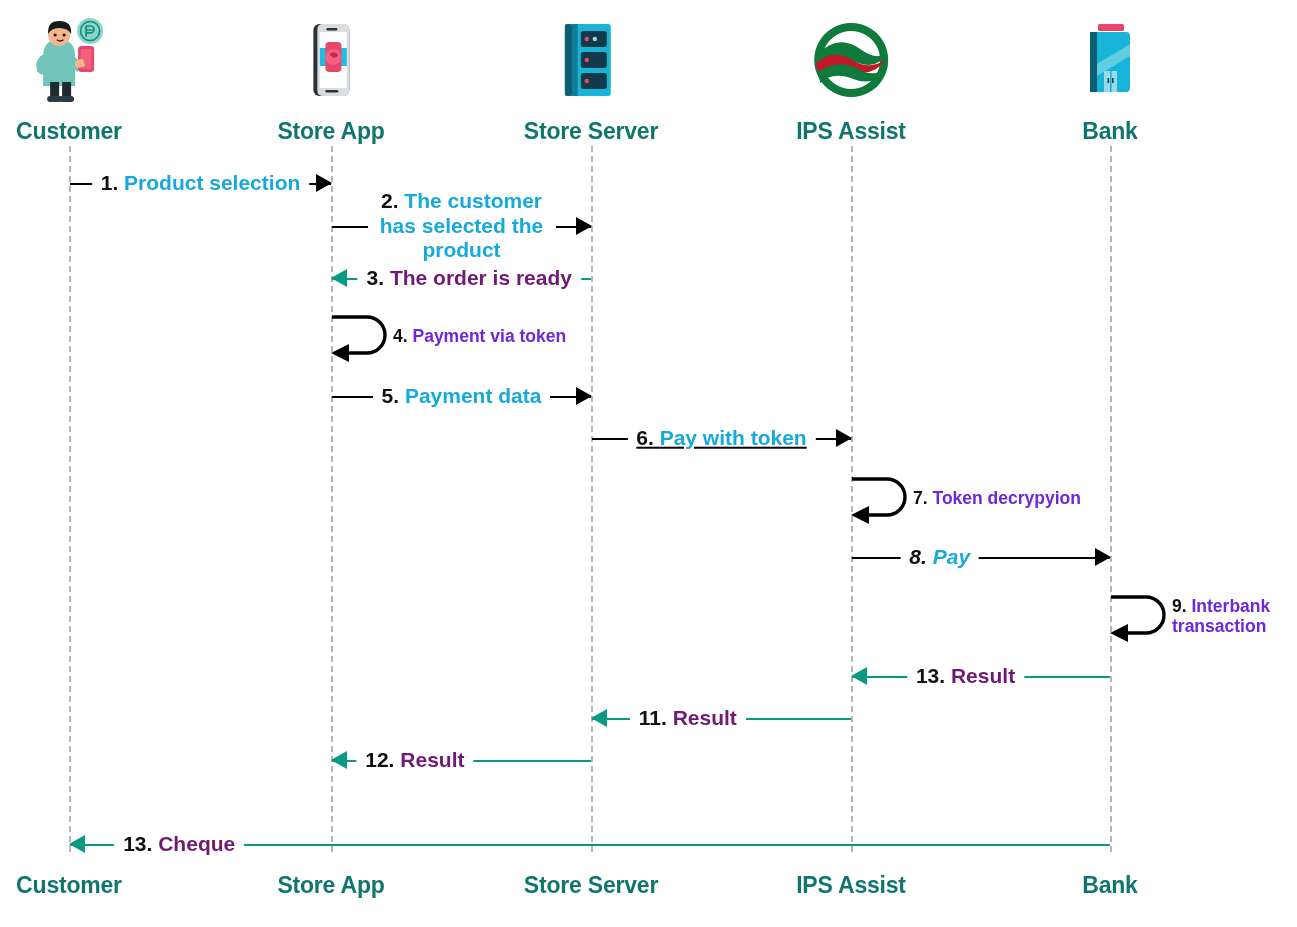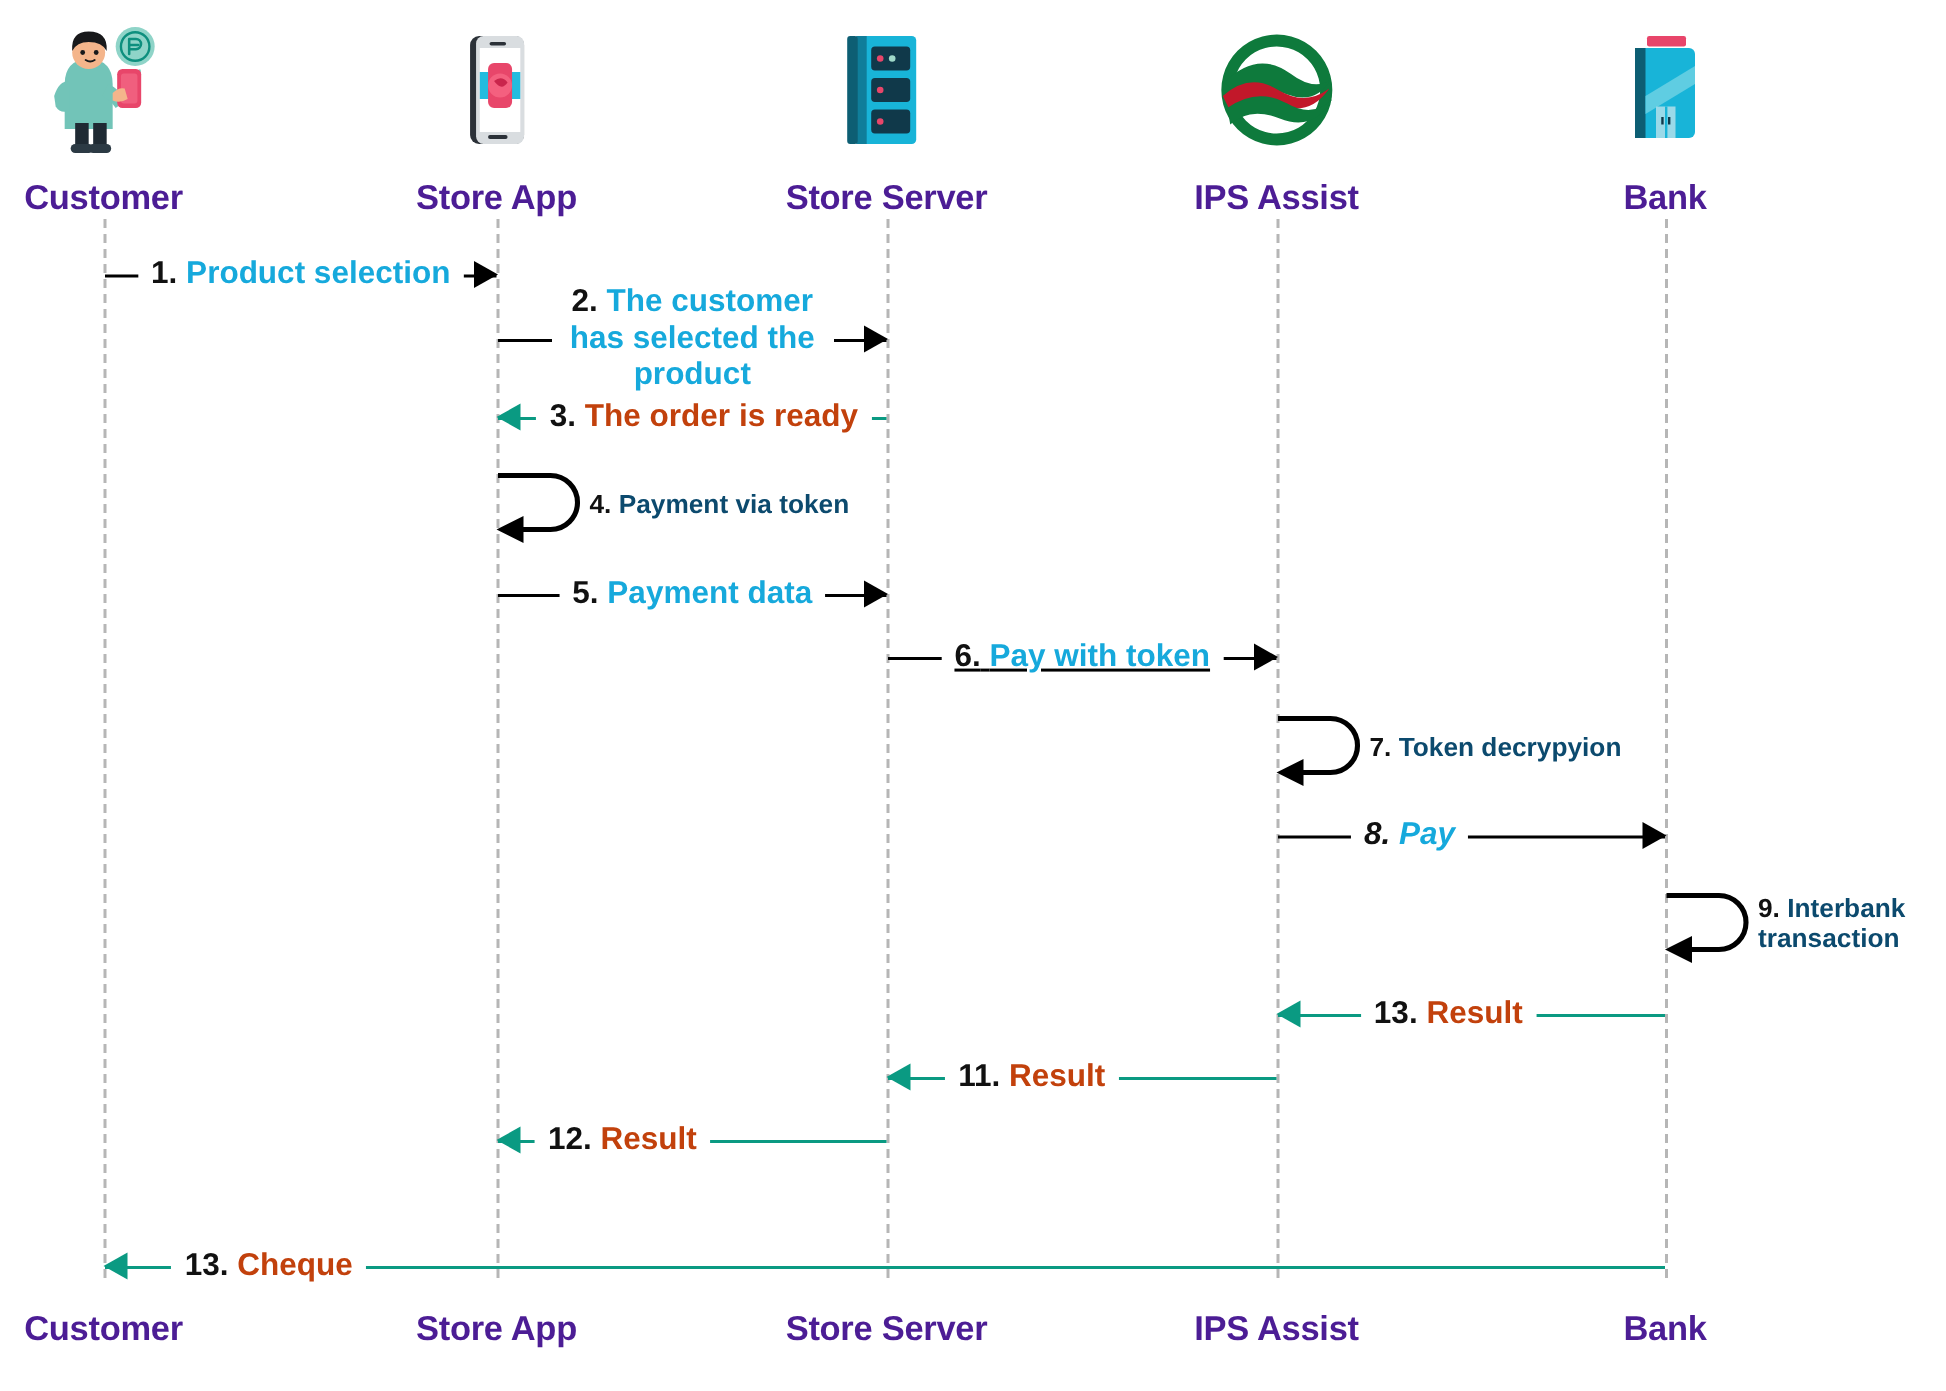--- a/index.html
+++ b/index.html
@@ -23,21 +23,21 @@
   .participant-head,
   .participant-foot {
     position: absolute;
     transform: translateX(-50%);
     text-align: center;
     white-space: nowrap;
   }
   .participant-label {
     font-size: 23px;
     font-weight: 700;
-    color: #4c1d95;
+    color: #0f766e;
     letter-spacing: -0.2px;
     line-height: 1;
   }
   .participant-icon {
     width: 92px;
     height: 88px;
     margin: 0 auto 16px auto;
     position: relative;
   }
   .participant-icon svg { display: block; }
@@ -90,40 +90,40 @@
     padding: 0 9px;
     font-size: 21px;
     font-weight: 700;
     line-height: 1.17;
     white-space: nowrap;
     text-align: center;
   }
   .msg .caption.multiline { white-space: normal; width: 170px; }
   .msg .num   { color: #111111; }
   .msg .text  { color: #16a9dc; }
-  .msg.teal .text { color: #c2410c; }
+  .msg.teal .text { color: #701a75; }
 
   
   .selfloop {
     position: absolute;
   }
   .selfloop svg { display: block; overflow: visible; }
   .selfloop .caption {
     position: absolute;
     left: 62px;
     top: 50%;
     transform: translateY(-50%);
     font-size: 17.5px;
     font-weight: 700;
     line-height: 1.17;
     white-space: nowrap;
   }
   .selfloop .caption.multiline { white-space: normal; width: 112px; }
   .selfloop .num  { color: #111111; }
-  .selfloop .text { color: #0c4a6e; }
+  .selfloop .text { color: #6d28d9; }
 </style>
 </head>
 <body>
 
 <div id="page">
 
   <div class="lifeline" style="left:69px;  top:146px; height:706px;"></div>
   <div class="lifeline" style="left:331px; top:146px; height:706px;"></div>
   <div class="lifeline" style="left:591px; top:146px; height:706px;"></div>
   <div class="lifeline" style="left:851px; top:146px; height:706px;"></div>

